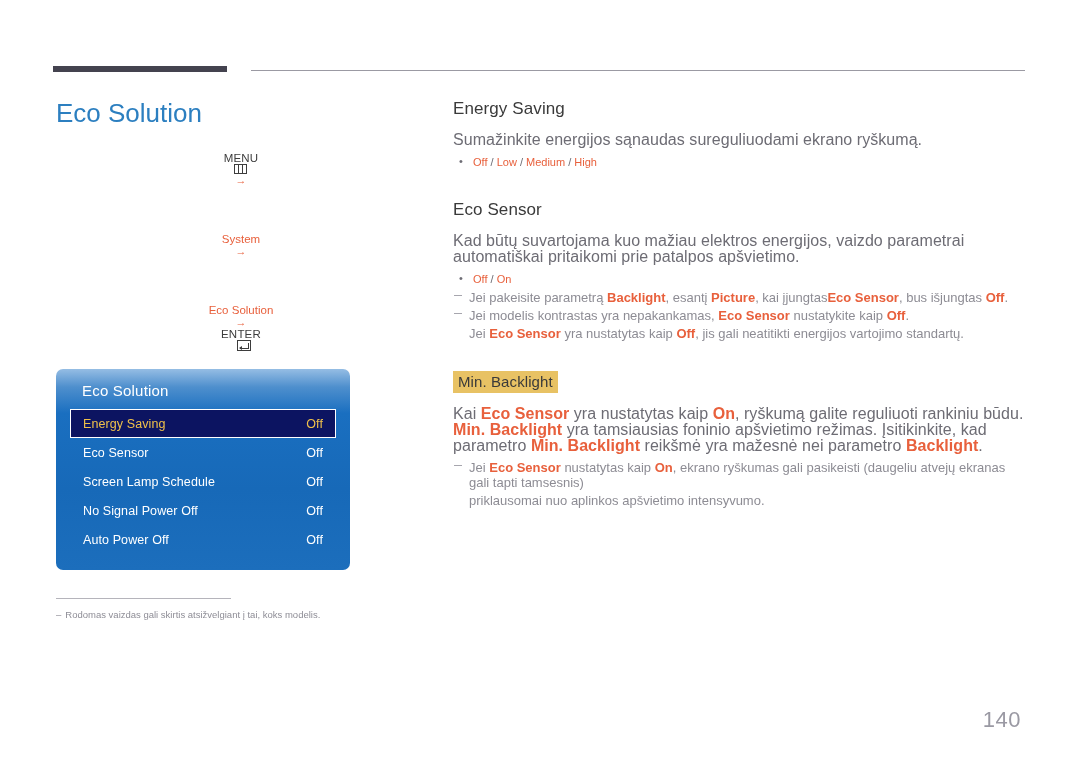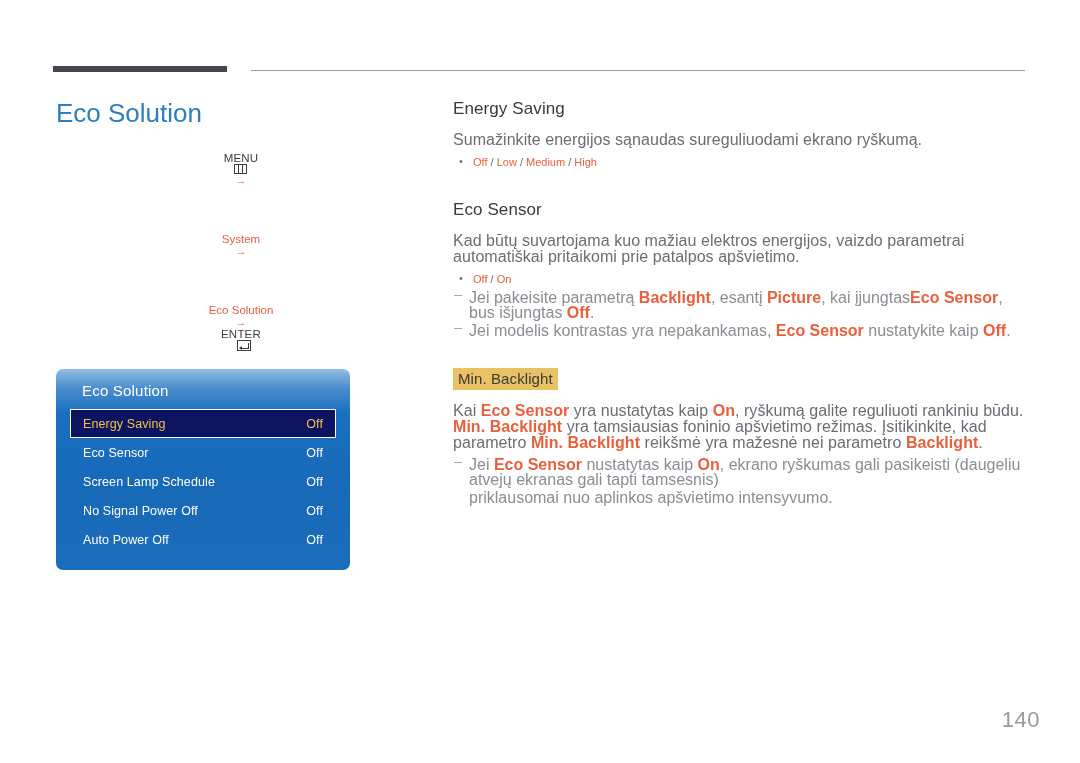--- a/index.html
+++ b/index.html
@@ -190,21 +190,21 @@
     position: relative;
   }
   .bullet-line::before {
     content: "\2022";
     position: absolute;
     left: 6px; top: -1px;
     color: #6d6c74;
     font-size: 11px;
   }
   .note-line {
-    font-size: 16px;
+    font-size: 13px;
     line-height: 15px;
     color: #8d8c94;
     margin: 3px 0 0 0;
     padding-left: 16px;
     position: relative;
   }
   .note-line::before {
     content: "";
     position: absolute;
     left: 1px; top: 5px;
@@ -223,21 +223,21 @@
     padding: 2px 5px 3px 5px;
     margin: 0;
     font-weight: normal;
     letter-spacing: .1px;
   }
   #minbl-head-wrap { margin: 30px 0 13px 0; }
 
   
   #page-number {
     position: absolute;
-    right: 40px; bottom: 30px;
+    right: 59px; bottom: 30px;
     font-size: 22px;
     color: #9a99a3;
     letter-spacing: .5px;
   }
 </style>
 </head>
 <body>
 
 <div id="top-rules">
   <div id="rule-thick"></div>
@@ -280,20 +280,26 @@
     <div class="osd-row">
       <span class="lbl">No Signal Power Off</span>
       <span class="val">Off</span>
     </div>
     <div class="osd-row">
       <span class="lbl">Auto Power Off</span>
       <span class="val">Off</span>
     </div>
   </div>
 
+  <div id="footnote-wrap">
+    <div id="footnote-rule"></div>
+    <div id="footnote-text">
+      <span class="dash">–</span><span>Rodomas vaizdas gali skirtis atsižvelgiant į tai, koks modelis.</span>
+    </div>
+  </div>
 
 </div>
 
 <div id="right-col">
 
   <h2 class="sec-head">Energy Saving</h2>
   <p class="body-p">Sumažinkite energijos sąnaudas sureguliuodami ekrano ryškumą.</p>
   <div class="bullet-line">
     <span class="o">Off</span><span> / </span><span class="o">Low</span><span> / </span><span class="o">Medium</span><span> / </span><span class="o">High</span>
   </div>
@@ -304,20 +310,23 @@
     <span class="o">Off</span><span> / </span><span class="o">On</span>
   </div>
 
   <div class="note-line">
     <span>Jei pakeisite parametrą </span><span class="ob">Backlight</span><span>, esantį </span><span class="ob">Picture</span><span>, kai įjungtas</span><span class="ob">Eco Sensor</span><span>, bus išjungtas </span><span class="ob">Off</span><span>.</span>
   </div>
 
   <div class="note-line">
     <span>Jei modelis kontrastas yra nepakankamas, </span><span class="ob">Eco Sensor</span><span> nustatykite kaip </span><span class="ob">Off</span><span>.</span>
   </div>
+  <div class="note-line cont">
+    <span>Jei </span><span class="ob">Eco Sensor</span><span> yra nustatytas kaip </span><span class="ob">Off</span><span>, jis gali neatitikti energijos vartojimo standartų.</span>
+  </div>
 
   <div id="minbl-head-wrap">
     <h2 class="hl-head">Min. Backlight</h2>
   </div>
 
   <p class="body-p">
     <span>Kai </span><span class="ob">Eco Sensor</span><span> yra nustatytas kaip </span><span class="ob">On</span><span>, ryškumą galite reguliuoti rankiniu būdu. </span><span class="ob">Min. Backlight</span><span> yra tamsiausias foninio apšvietimo režimas. Įsitikinkite, kad parametro </span><span class="ob">Min. Backlight</span><span> reikšmė yra mažesnė nei parametro </span><span class="ob">Backlight</span><span>.</span>
   </p>
 
   <div class="note-line">

